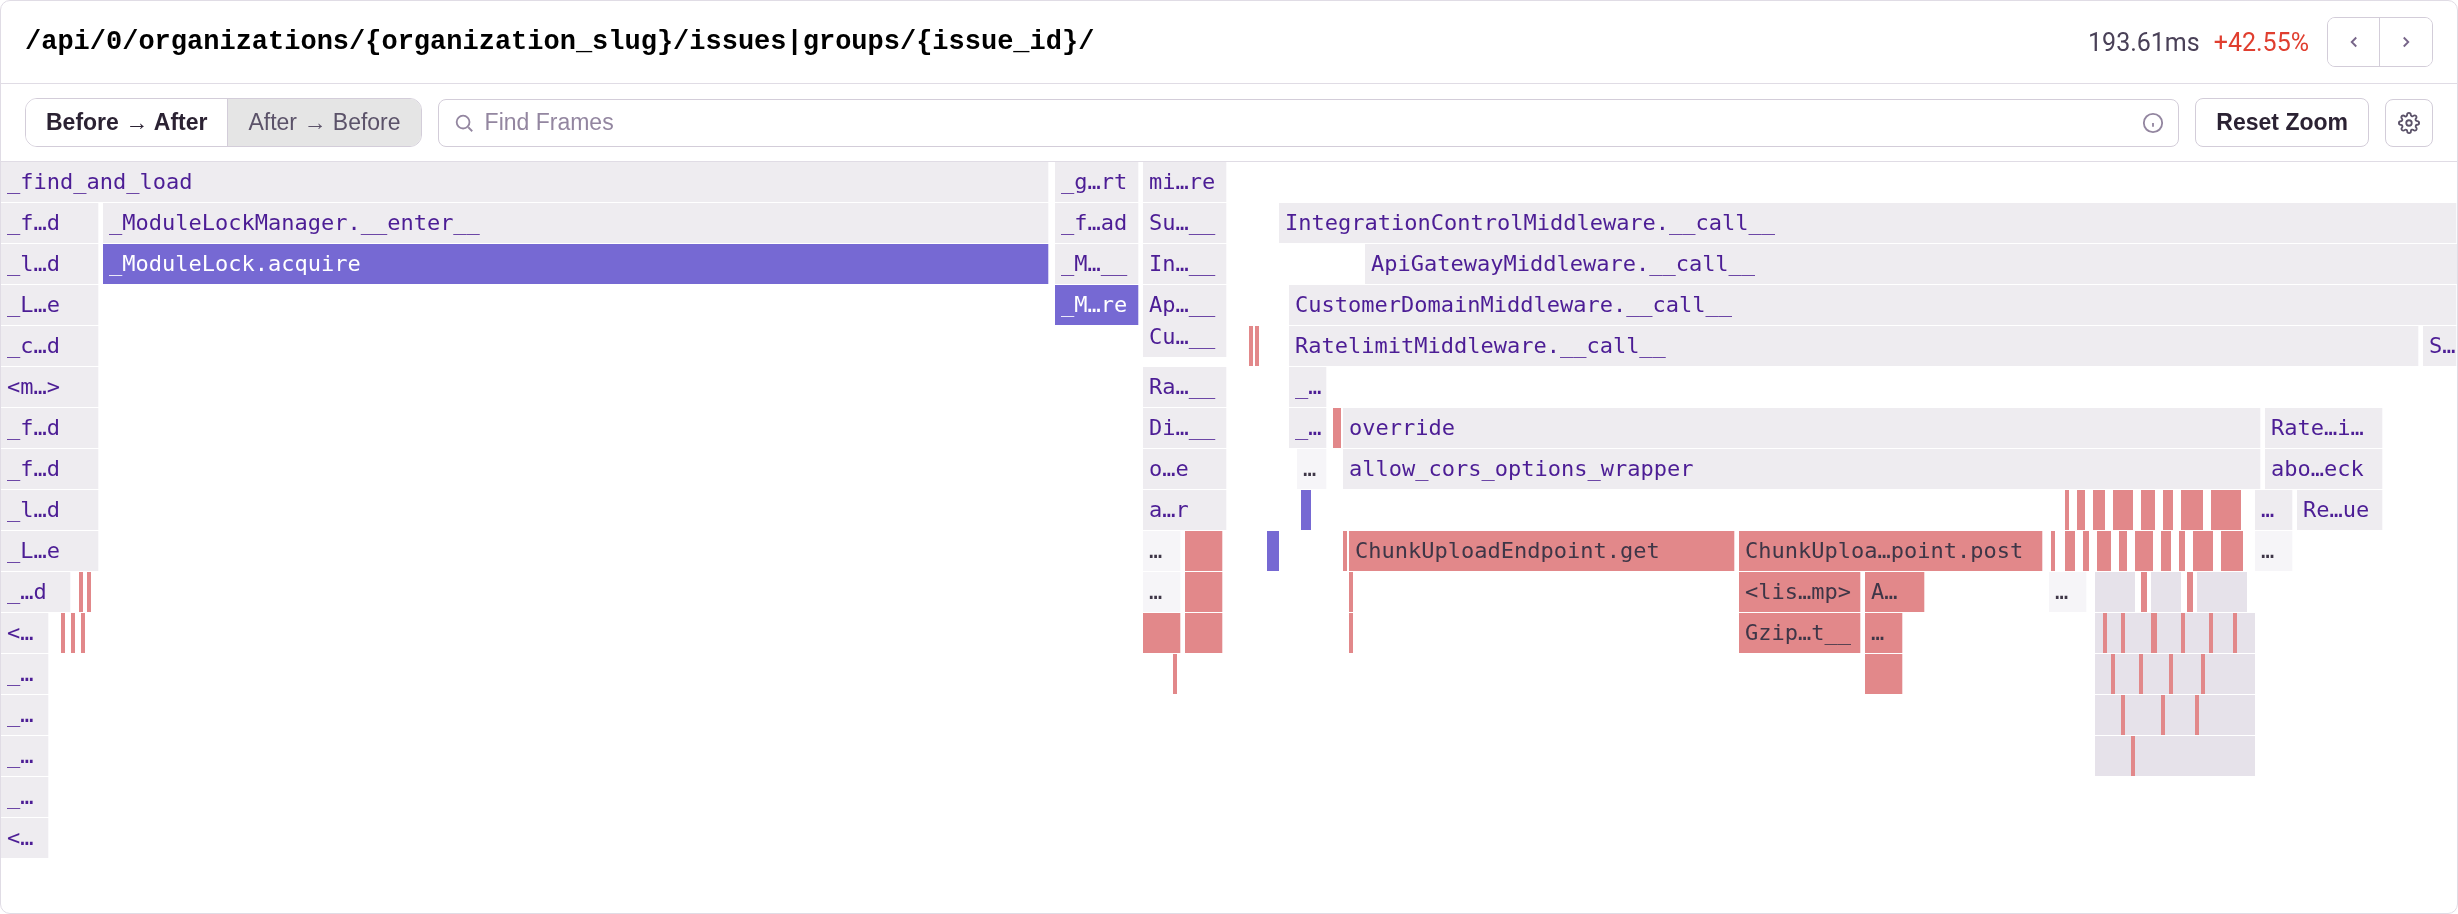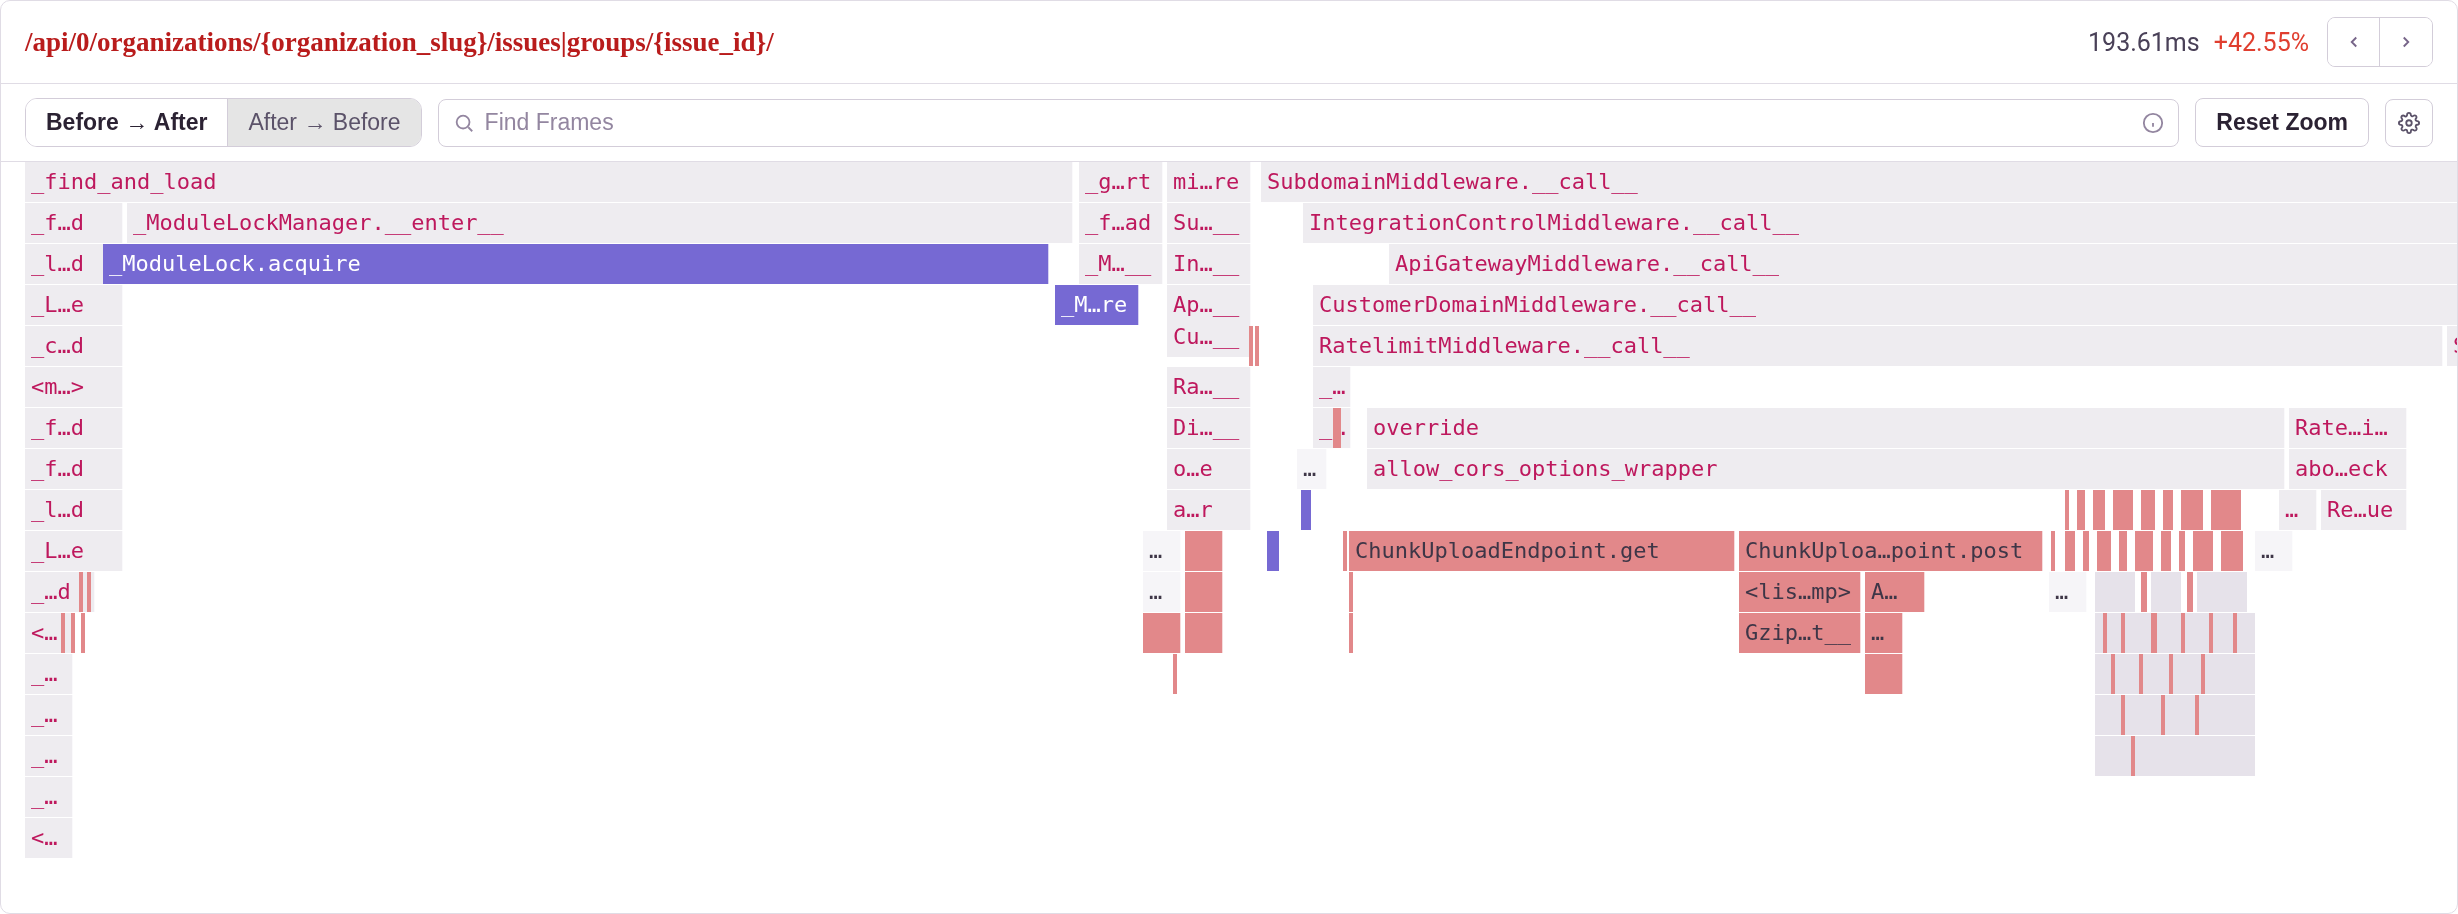--- a/index.html
+++ b/index.html
@@ -23,23 +23,23 @@
   
   .header {
     display: flex;
     align-items: center;
     padding: 16px 24px;
     border-bottom: 1px solid #e0dce5;
   }
   .endpoint {
     font-size: 27px;
     font-weight: 700;
-    color: #b91c1c;
+    color: #000000;
     flex: 1;
-    font-family: Liberation Serif, serif;
+    font-family: Liberation Mono, monospace;
   }
   .timing {
     font-size: 25px;
     color: #4a4158;
     margin-right: 14px;
   }
   .delta {
     font-size: 25px;
     color: #e03e2f;
     margin-right: 18px;
@@ -158,21 +158,21 @@
     position: absolute;
     height: 40px;
     line-height: 40px;
     padding: 0 6px;
     white-space: nowrap;
     overflow: hidden;
     text-overflow: ellipsis;
     border-right: 1px solid rgba(255,255,255,0.7);
     cursor: pointer;
   }
-  .c-grey  { background: #eeecf0; color: #be185d; margin-left: 24px; }
+  .c-grey  { background: #eeecf0; color: #4c1d95; }
   .c-purp  { background: #7669d3; color: #fff; }
   .c-red   { background: #e2888a; color: #3e3647; }
   .c-grayl { background: #f6f5f8; color: #3e3647; }
   .thinbar { position:absolute; width:4px; height:40px; }
   .tb-red { background:#e2888a; }
   .tb-pur { background:#7669d3; }
   .tb-gry { background:#e6e2ea; }
 
   svg { display:block; }
 </style>
@@ -278,21 +278,20 @@
     <div class="frame c-red" style="left:1184px;top:369px;width:38px"></div>
     <div class="frame c-grayl" style="left:1142px;top:410px;width:38px">…</div>
     <div class="frame c-red" style="left:1184px;top:410px;width:38px"></div>
     <div class="frame c-red" style="left:1142px;top:451px;width:38px"></div>
     <div class="frame c-red" style="left:1184px;top:451px;width:38px"></div>
     <div class="thinbar tb-red" style="left:1172px;top:492px"></div>
 
     <div class="thinbar tb-red" style="left:1248px;top:164px"></div>
     <div class="thinbar tb-red" style="left:1254px;top:164px"></div>
 
-    <div class="frame c-grey" style="left:1236px;top:0;width:1220px">SubdomainMiddleware.__call__</div>
     <div class="frame c-grey" style="left:1278px;top:41px;width:1178px">IntegrationControlMiddleware.__call__</div>
     <div class="frame c-grey" style="left:1364px;top:82px;width:1260px">ApiGatewayMiddleware.__call__</div>
     <div class="frame c-grey" style="left:1288px;top:123px;width:1168px">CustomerDomainMiddleware.__call__</div>
     <div class="frame c-grey" style="left:1288px;top:164px;width:1130px">RatelimitMiddleware.__call__</div>
     <div class="frame c-grey" style="left:2422px;top:164px;width:34px">S…</div>
 
     <div class="frame c-grey" style="left:1288px;top:205px;width:38px">_…</div>
 
     <div class="frame c-grey" style="left:1288px;top:246px;width:38px">_…</div>
     <div class="thinbar tb-red" style="left:1332px;top:246px;width:8px"></div>

